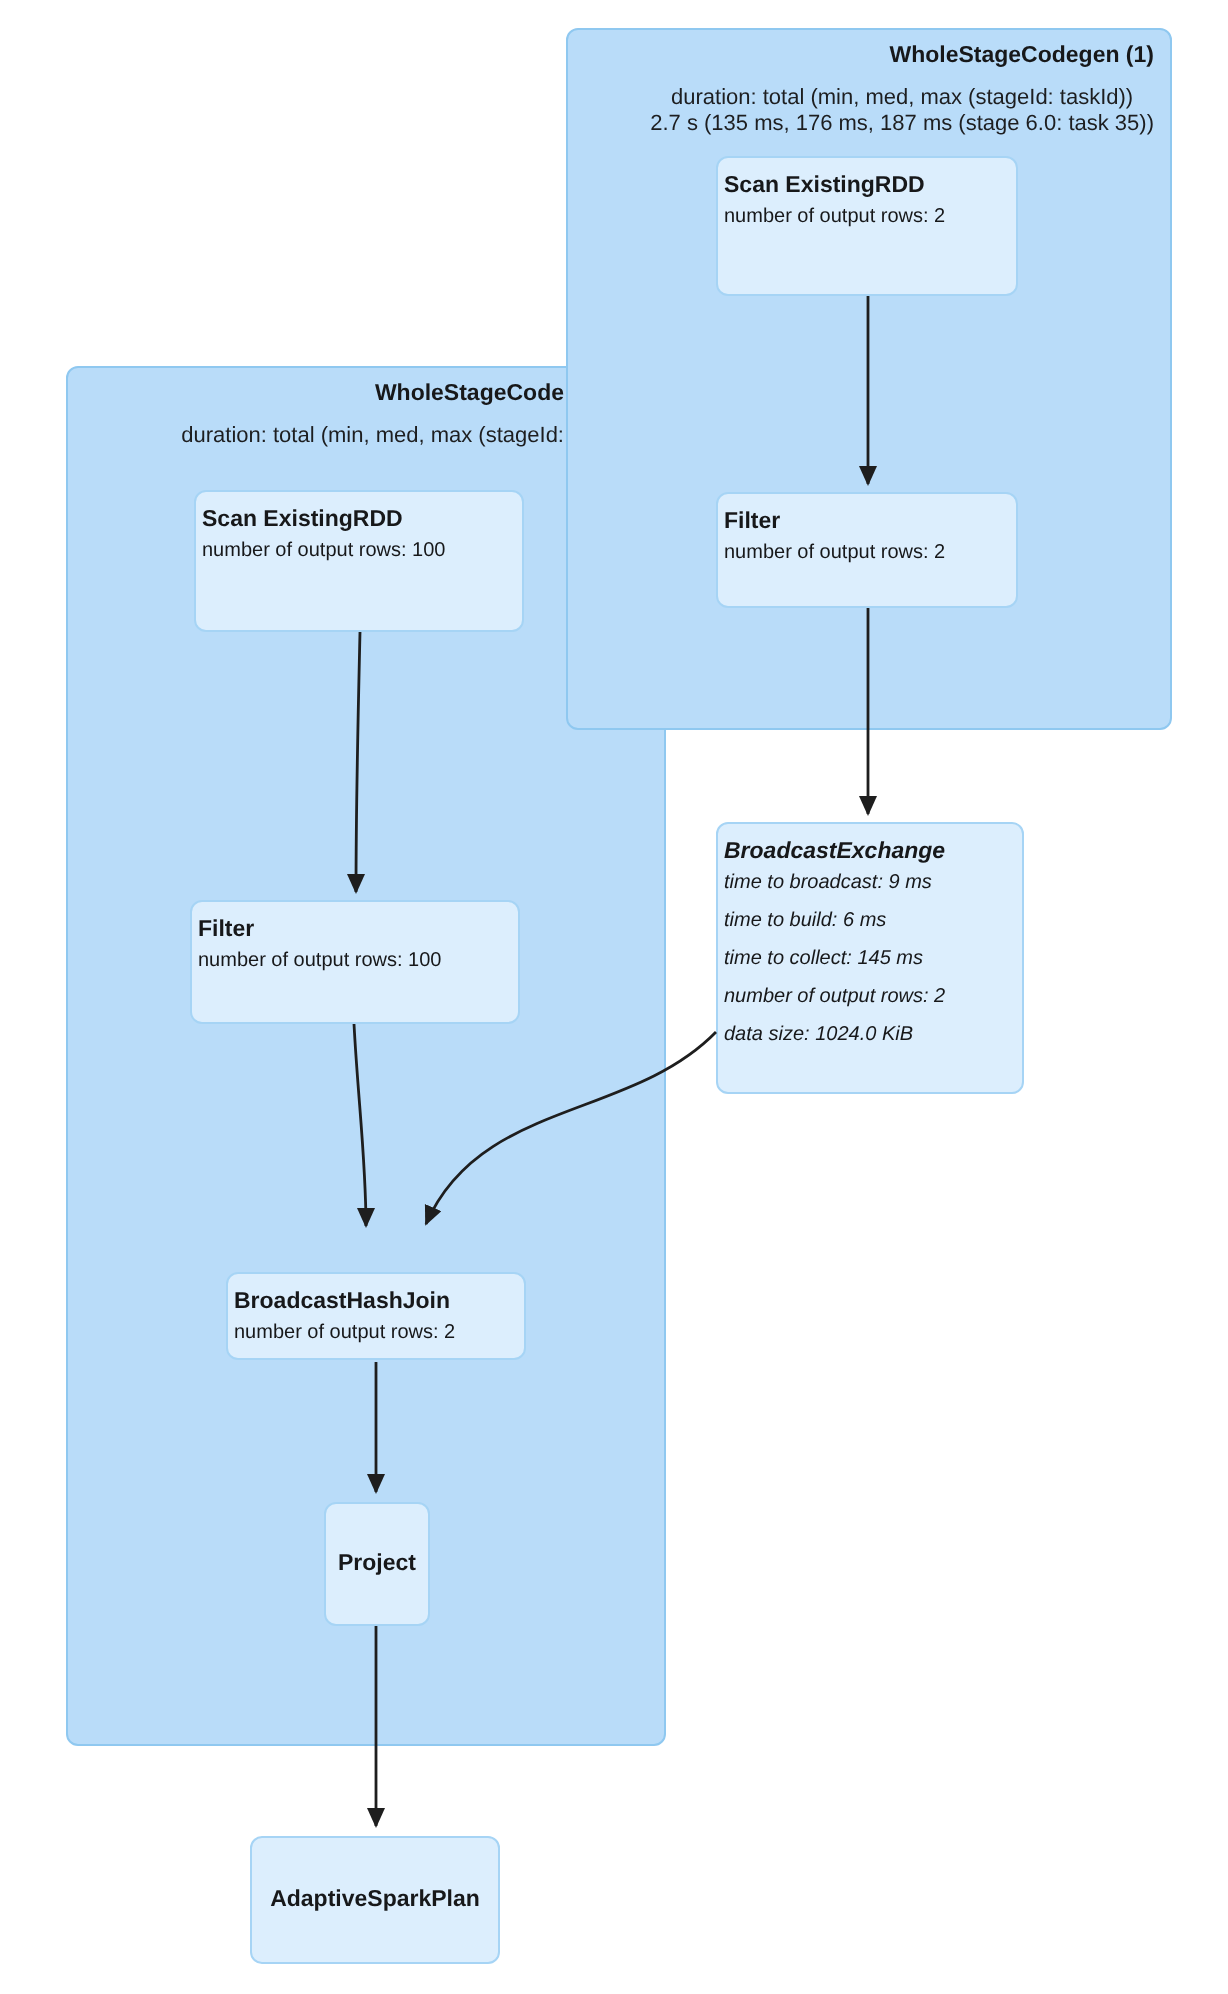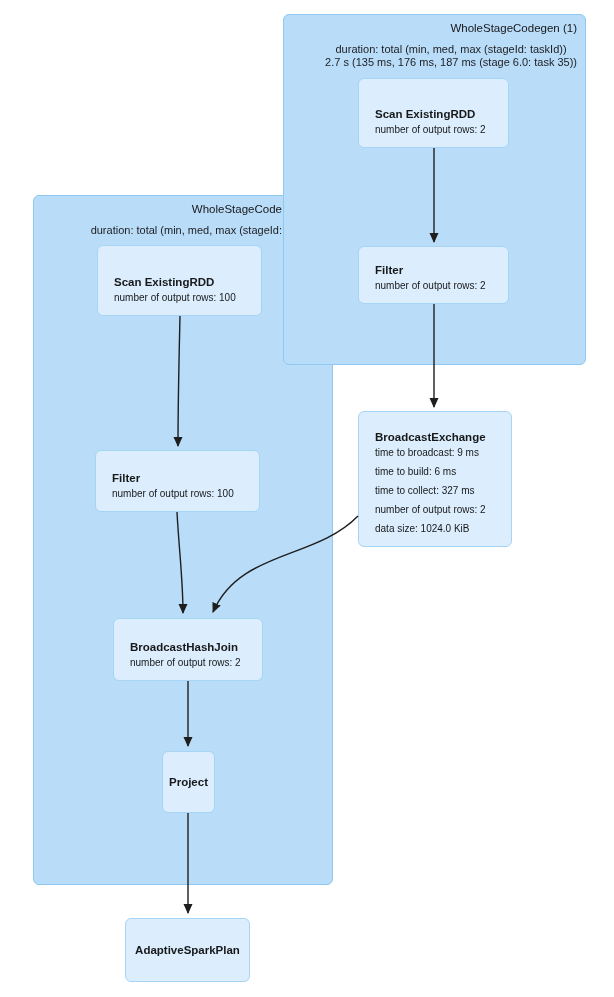--- a/index.html
+++ b/index.html
@@ -11,27 +11,27 @@
     font-family: "Liberation Sans", sans-serif;
     overflow: hidden;
   }
   .cluster {
     position: absolute;
     background: var(--cluster-fill, #b9dcf9);
     border: 1px solid var(--cluster-border, #90c9f1);
     border-radius: 6px;
     box-sizing: border-box;
   }
-  #cluster-wsc2 { left: 33px;  top: 183px; width: 300px; height: 690px; z-index: 1; margin-top: 12px; }
+  #cluster-wsc2 { left: 33px;  top: 183px; width: 300px; height: 690px; z-index: 1; }
   #cluster-wsc1 { left: 283px; top: 14px;  width: 303px; height: 351px; z-index: 2; }
   .cluster-title {
     position: absolute;
     top: 7px;
     font-size: 11.5px;
-    font-weight: normal;
+    font-weight: bold;
     color: var(--text, #17181a);
     white-space: nowrap;
     text-align: right;
   }
   .cluster-duration {
     position: absolute;
     top: 28px;
     font-size: 11px;
     line-height: 13px;
     color: #1d1e20;
@@ -45,40 +45,40 @@
   #cluster-wsc2 .cluster-duration { right: 50px; }
 
   .node {
     position: absolute;
     background: var(--node-fill, #dceefd);
     border: 1px solid var(--node-border, #a6d4f5);
     border-radius: 6px;
     box-sizing: border-box;
     display: flex;
     flex-direction: column;
-    justify-content: flex-end;
-    padding: 8px 16px;
+    justify-content: flex-start;
+    padding: 8px 3px;
     color: var(--text, #17181a);
     z-index: 3;
   }
   .node-title { font-size: 11.5px; font-weight: bold; white-space: nowrap; }
   .node-metrics { font-size: 10px; line-height: 19px; white-space: nowrap; }
   .node.label-only {
     justify-content: center;
     align-items: center;
     padding: 4px;
     text-align: center;
   }
 
   #node-scan-right   { left: 358px; top: 78px;  width: 151px; height: 70px;  }
   #node-filter-right { left: 358px; top: 246px; width: 151px; height: 58px;  }
   #node-scan-left    { left: 97px;  top: 245px; width: 165px; height: 71px;  }
   #node-filter-left  { left: 95px;  top: 450px; width: 165px; height: 62px;  }
-  #node-bex          { left: 358px; top: 411px; width: 154px; height: 136px; }
-  #node-bhj          { left: 113px; top: 618px; width: 150px; height: 63px;  }
+  #node-bex          { left: 358px; top: 411px; width: 154px; height: 136px; font-style: italic; }
+  #node-bhj          { left: 113px; top: 636px; width: 150px; height: 44px;  }
   #node-project      { left: 162px; top: 751px; width: 53px;  height: 62px;  }
   #node-asp          { left: 125px; top: 918px; width: 125px; height: 64px;  }
 
   svg.edges {
     position: absolute;
     left: 0; top: 0;
     width: 614px; height: 997px;
     z-index: 10;
     pointer-events: none;
   }
@@ -135,21 +135,21 @@
     <div class="node-metrics">
       <div>number of output rows: 100</div>
     </div>
   </div>
 
   <div class="node" id="node-bex">
     <div class="node-title">BroadcastExchange</div>
     <div class="node-metrics">
       <div>time to broadcast: 9 ms</div>
       <div>time to build: 6 ms</div>
-      <div>time to collect: 327 ms</div>
+      <div>time to collect: 145 ms</div>
       <div>number of output rows: 2</div>
       <div>data size: 1024.0 KiB</div>
     </div>
   </div>
 
   <div class="node" id="node-bhj">
     <div class="node-title">BroadcastHashJoin</div>
     <div class="node-metrics">
       <div>number of output rows: 2</div>
     </div>

